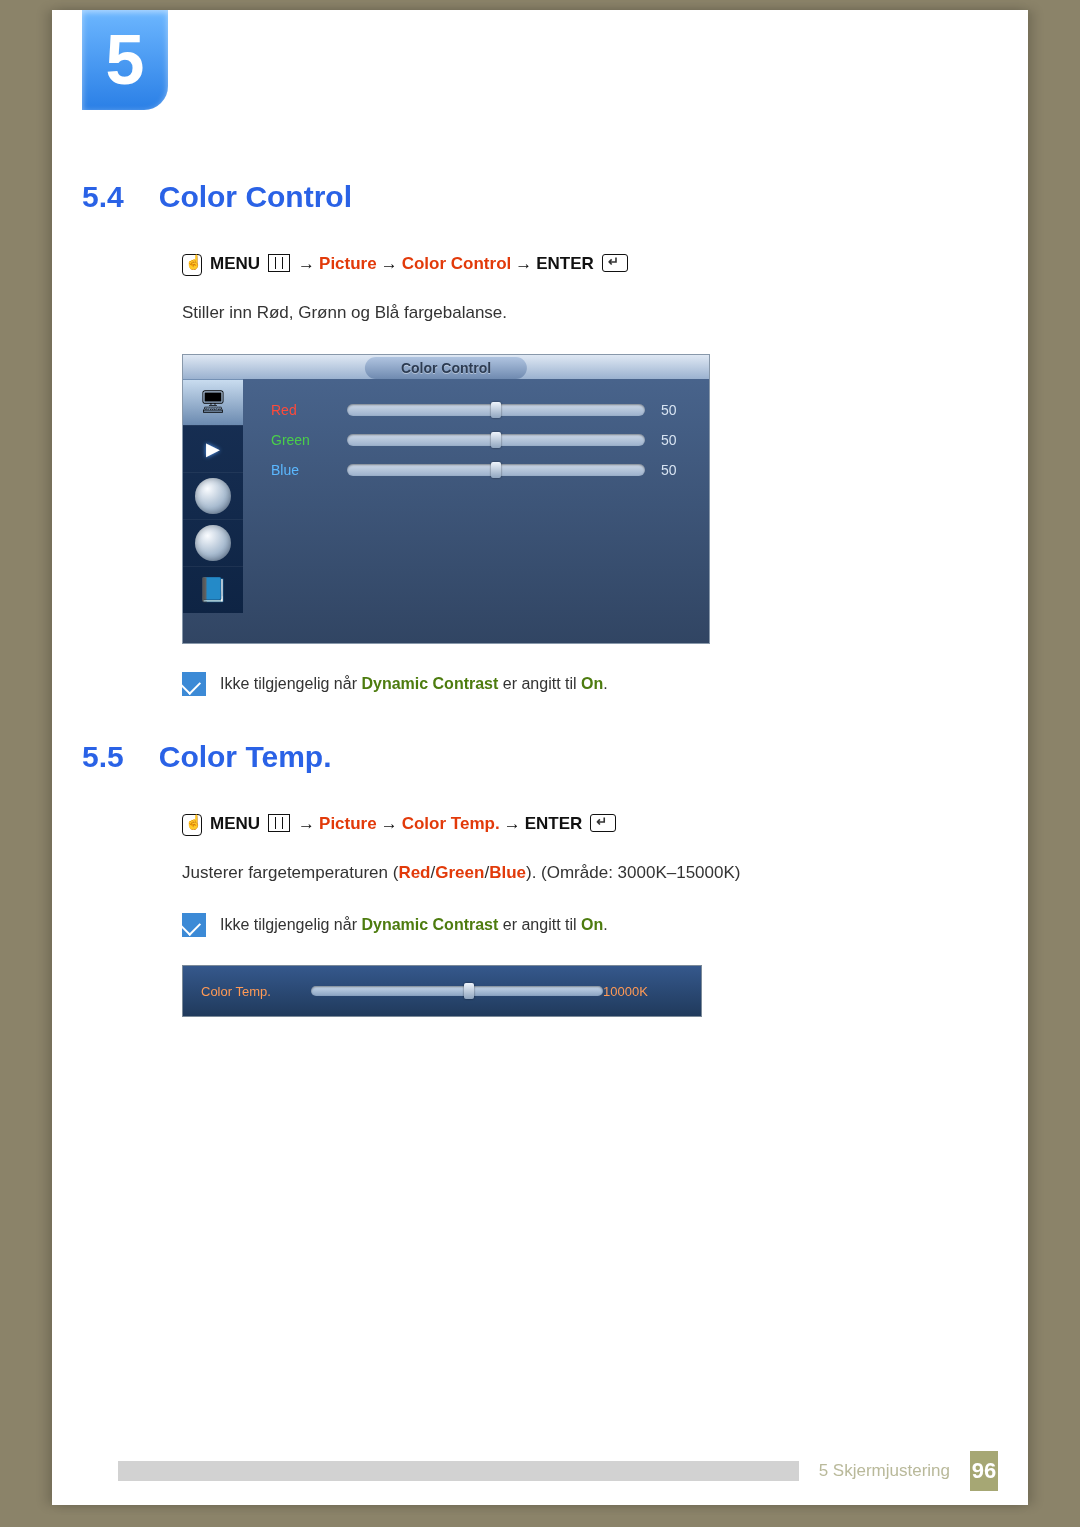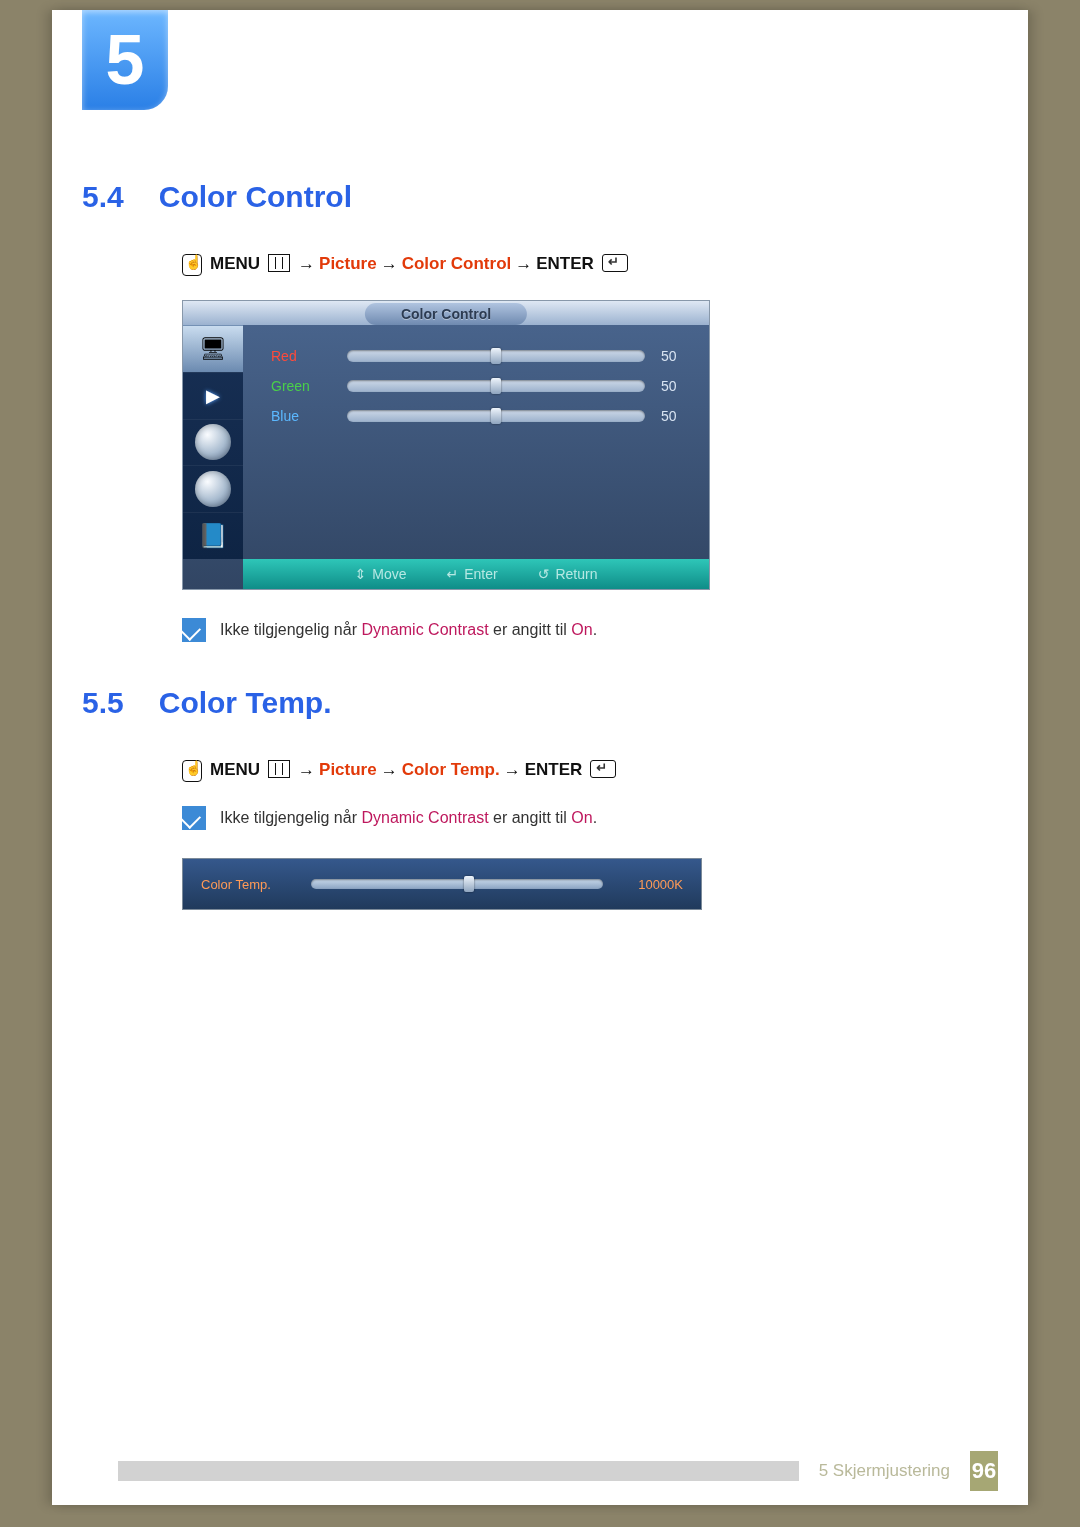--- a/index.html
+++ b/index.html
@@ -62,21 +62,21 @@
     display:inline-block; width:26px; height:18px; border:1.4px solid #111; border-radius:3px; position:relative; margin-left:4px;
   }
   .enter-icon::after { content:"↵"; position:absolute; left:5px; top:-1px; font-size:13px;}
 
   .note-row { display:flex; gap:14px; margin-left:100px; margin-bottom:28px; align-items:flex-start;}
   .note-icon {
     width:24px; height:24px; background:#3c8ad6; position:relative; flex:none;
   }
   .note-icon::after { content:""; position:absolute; left:4px; top:5px; width:14px; height:14px; border-left:2px solid #fff; border-bottom:2px solid #fff; transform:rotate(-45deg) translate(-2px,-4px);}
   .note-text { font-size:16px; color:#333; line-height:1.5;}
-  .note-text .red { color:#be185d; font-weight:normal;}
+  .note-text .red { color:#4d7c0f; font-weight:bold;}
 
   
   .osd1 {
     margin-left:100px; width:528px; height:290px; position:relative; margin-bottom:28px;
     border:1px solid #8898aa; background:linear-gradient(180deg,#4a668f,#314563); overflow:hidden;
   }
   .osd1-titlebar {
     position:absolute; left:0; right:0; top:0; height:24px;
     background:linear-gradient(180deg,#dfe8f4,#9bb2d0);
   }
@@ -148,21 +148,21 @@
   .osd2-track {
     flex:1; height:10px; background:linear-gradient(180deg,#c9d9eb,#8aa3c2);
     border-radius:5px; position:relative; box-shadow:inset 0 1px 2px rgba(0,0,0,0.4);
   }
   .osd2-thumb {
     position:absolute; left:54%; top:-3px; transform:translateX(-50%);
     width:10px; height:16px;
     background:linear-gradient(180deg,#eef4fb,#8fa5bf);
     border-radius:2px; box-shadow:0 0 2px rgba(0,0,0,0.6);
   }
-  .osd2-val { color:#ff9a56; width:80px; text-align:right;}
+  .osd2-val { color:#ff9a56; width:80px; }
 
   
   .page-footer {
     position:absolute; left:30px; right:30px; bottom:14px; height:40px;
     display:flex; align-items:center; gap:10px;padding-left:36px;
   }
   .footer-bar { flex:1; height:20px; background:#d2d2d2;}
   .footer-label { color:#b9b99a; font-size:17px; padding:0 10px;}
   .footer-page {
     background:#a6a774; color:#fff; font-size:22px; font-weight:bold;
@@ -193,20 +193,21 @@
       <span class="screens-icon"></span>
       <span class="black">→</span>
       <span class="red">Picture</span>
       <span class="black">→</span>
       <span class="red">Color Control</span>
       <span class="black">→</span>
       <span class="black">ENTER</span>
       <span class="enter-icon"></span>
     </div>
 
+    <div class="indent">Stiller inn Rød, Grønn og Blå fargebalanse.</div>
 
     <div class="osd1">
       <div class="osd1-titlebar"></div>
       <div class="osd1-titlepill">Color Control</div>
       <div class="osd1-leftcol">
         <div class="left-item active">
             <span class="tv-icon"></span>
           </div>
         <div class="left-item">
             <span class="arrow-icon"></span>
@@ -237,25 +238,20 @@
           <span class="p-val">50</span>
         </div>
         <div class="param-row">
           <span class="p-label p-blue">Blue</span>
           <div class="p-track">
               <div class="p-thumb"></div>
             </div>
           <span class="p-val">50</span>
         </div>
       </div>
-      <div class="osd1-footer">
-        <span class="foot-item foot-move">Move</span>
-        <span class="foot-item foot-enter">Enter</span>
-        <span class="foot-item foot-return">Return</span>
-      </div>
     </div>
 
     <div class="note-row">
       <div class="note-icon"></div>
       <div class="note-text">
         <span>Ikke tilgjengelig når </span><span class="red">Dynamic Contrast</span><span> er angitt til </span><span class="red">On</span><span>.</span>
       </div>
     </div>
 
     <div class="section-heading" style="margin-top:44px">
@@ -269,20 +265,23 @@
       <span class="screens-icon"></span>
       <span class="black">→</span>
       <span class="red">Picture</span>
       <span class="black">→</span>
       <span class="red">Color Temp.</span>
       <span class="black">→</span>
       <span class="black">ENTER</span>
       <span class="enter-icon"></span>
     </div>
 
+    <div class="indent">
+      <span>Justerer fargetemperaturen (</span><span class="red-inline">Red</span><span>/</span><span class="red-inline">Green</span><span>/</span><span class="red-inline">Blue</span><span>). (Område: 3000K–15000K)</span>
+    </div>
 
     <div class="note-row">
       <div class="note-icon"></div>
       <div class="note-text">
         <span>Ikke tilgjengelig når </span><span class="red">Dynamic Contrast</span><span> er angitt til </span><span class="red">On</span><span>.</span>
       </div>
     </div>
 
     <div class="osd2">
       <span class="osd2-label">Color Temp.</span>

